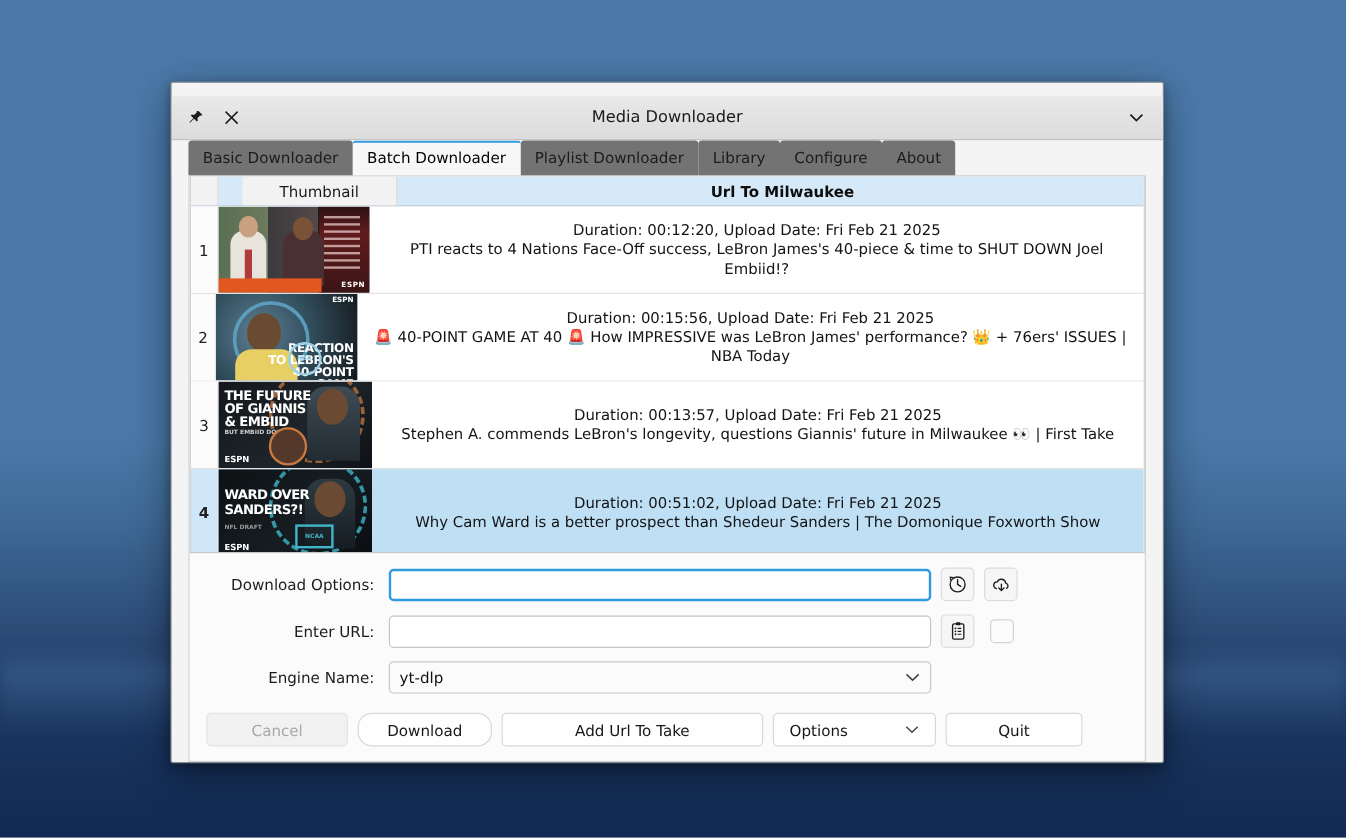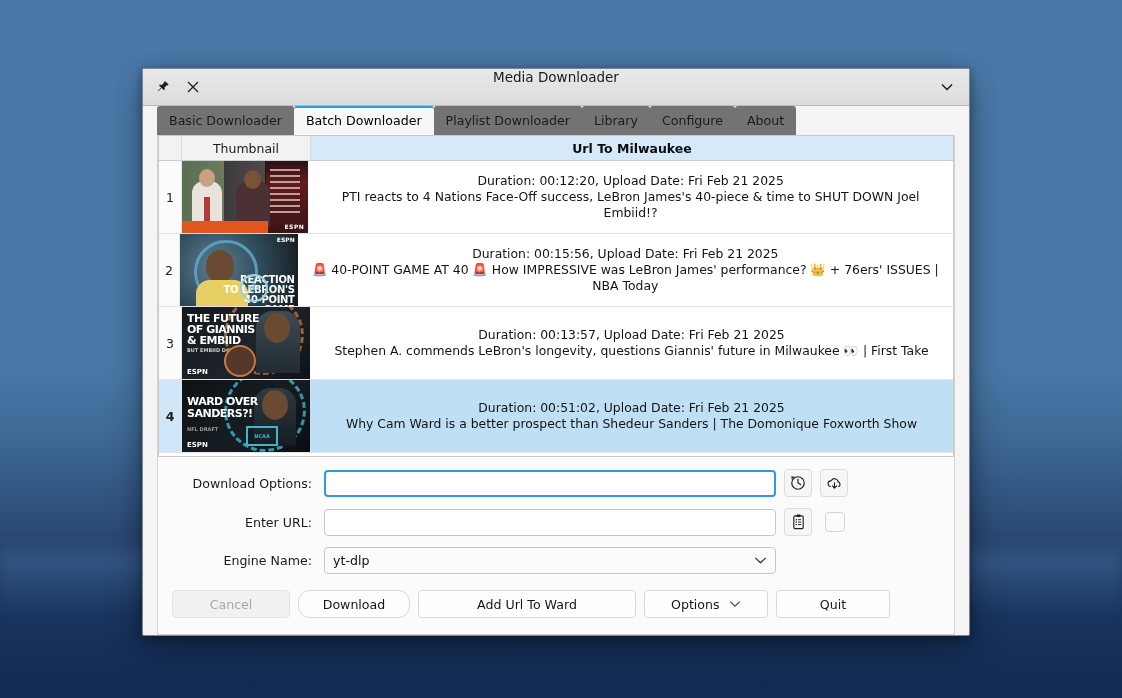--- a/index.html
+++ b/index.html
@@ -38,23 +38,24 @@
     border: 1px solid #7d8792;
     border-radius: 2px;
     box-shadow: 0 10px 34px rgba(0,0,0,0.40), 0 2px 8px rgba(0,0,0,0.3);
     display: flex; flex-direction: column;
     overflow: hidden;
   }
   .titlebar {
     height: 36px;
     background: linear-gradient(to bottom, #e9e9e9 0%, #dcdcdc 100%);
     border-bottom: 1px solid #b9b9b9;
-    display: flex; 
+    display: flex; align-items: center;
     position: relative;
     flex: 0 0 auto;
+    margin-top: 11px;
   }
   .tb-left { display: flex; align-items: center; gap: 14px; padding-left: 12px; }
   .tb-icon {
     width: 16px; height: 16px;
     display: flex; align-items: center; justify-content: center;
     color: #1d1d1d; cursor: pointer;
   }
   .tb-title {
     position: absolute; left: 0; right: 0; text-align: center;
     font-size: 13.5px; color: #1a1a1a;
@@ -110,20 +111,21 @@
     height: 322px;
     box-sizing: border-box;
     overflow: hidden;
   }
   .thead {
     display: flex;
     background: #d6e9f8;
     height: 24px;
     flex: 0 0 auto;
     border-bottom: 1px solid #c7ced4;
+    gap: 20px;
   }
   .th-num { width: 22px; background:#f2f2f2; border-right:1px solid #dcdcdc; }
   .th-thumb {
     width: 128px; background: #f2f2f2;
     display:flex; align-items:center; justify-content:center;
     font-size: 12.5px; color: #1b1b1b;
     border-right: 1px solid #dcdcdc;
   }
   .th-url {
     flex: 1 1 auto;
@@ -267,21 +269,21 @@
     background: #fefefe;
     font-size: 12.6px; color:#161616;
     display:flex; align-items:center; justify-content:center;
     cursor: pointer;
     box-sizing: border-box;
   }
   .btn.disabled { background: #f1f1f1; border-color:#e4e4e4; color:#a8a8a8; cursor: default; }
   .btn.cancel { width: 118px; }
   .btn.download { width: 112px; border-radius: 12px; }
   .btn.addurl { width: 218px; }
-  .btn.options { width: 124px; justify-content: space-between; padding: 0 26px; }
+  .btn.options { width: 136px; justify-content: space-between; padding: 0 13px; }
   .btn.quit { width: 114px; }
 
   .chev { display:inline-block; }
   svg { display:block; }
 </style>
 </head>
 <body>
 
 <div class="horizon"></div>
 
@@ -475,21 +477,21 @@
             </svg>
           </span>
         </div>
       </div>
 
     </div>
 
     <div class="btnrow">
       <div class="btn cancel disabled">Cancel</div>
       <div class="btn download">Download</div>
-      <div class="btn addurl">Add Url To Ward</div>
+      <div class="btn addurl">Add Url To Take</div>
       <div class="btn options">
         <span>Options</span>
         <span class="chev">
           <svg width="12" height="8" viewBox="0 0 14 9">
             <path d="M1.5 1.8 L7 7 L12.5 1.8" stroke="#444" stroke-width="1.4" fill="none"></path>
           </svg>
         </span>
       </div>
       <div class="btn quit">Quit</div>
     </div>

